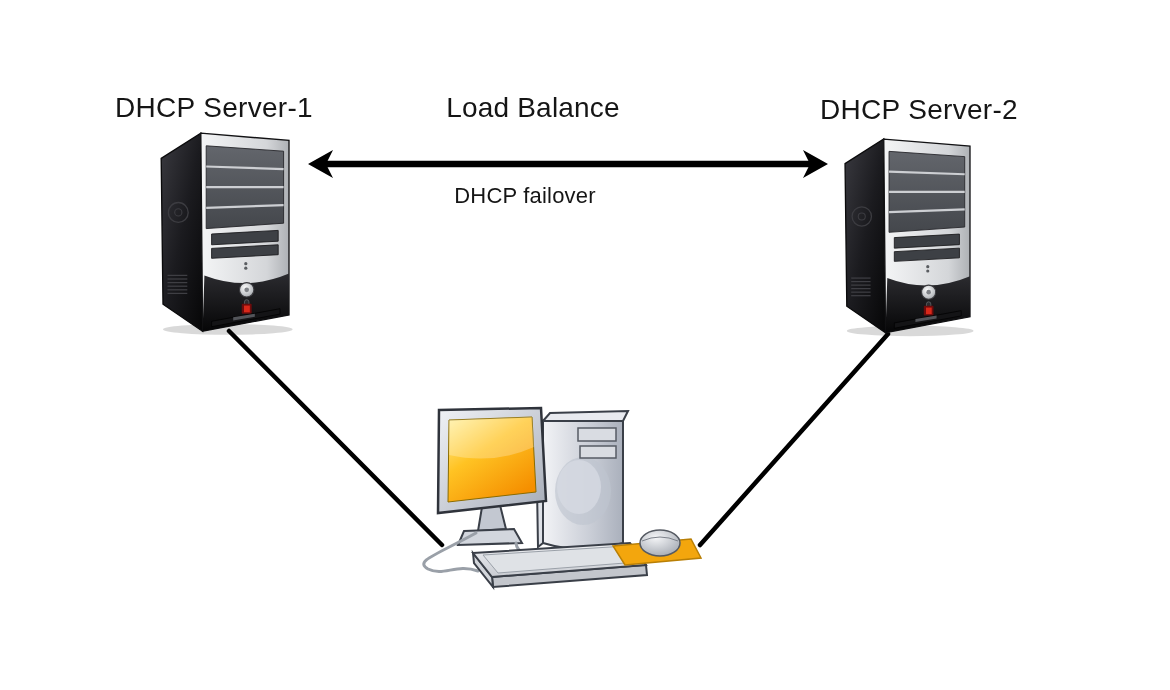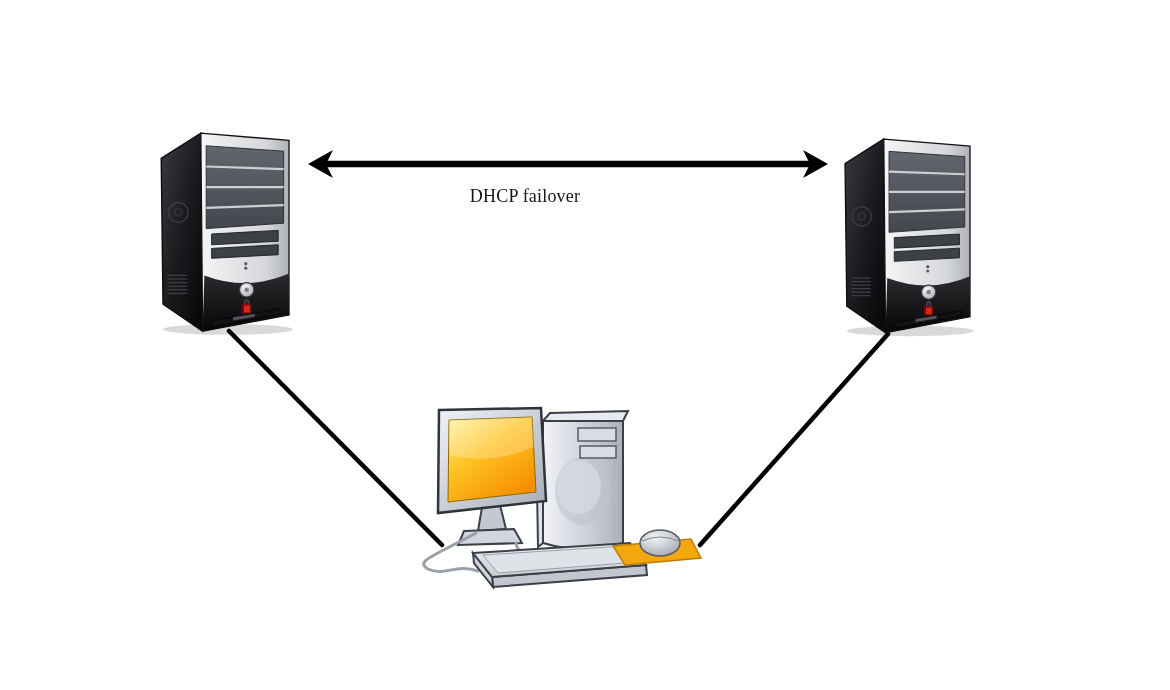--- a/index.html
+++ b/index.html
@@ -9,21 +9,21 @@
     overflow:hidden;font-family:"Liberation Sans",sans-serif;
   }
   .scene{position:absolute;left:0;top:0;}
   .label{
     position:absolute;color:#151515;text-align:center;
     white-space:nowrap;transform:translateX(-50%);
     font-family:"Liberation Sans",sans-serif;
   }
   .node-label{font-size:28px;letter-spacing:.3px;}
   .link-label{font-size:28px;letter-spacing:.2px;}
-  .failover-label{font-size:18px;line-height:32px;letter-spacing:.2px;font-family:Liberation Serif, serif;}
+  .failover-label{font-size:22px;line-height:32px;letter-spacing:.2px;}
 </style>
 </head>
 <body>
 
 <div class="canvas">
 
   <svg class="scene" width="1170" height="690" viewBox="0 0 1170 690">
     <defs>
       <linearGradient id="sideGrad" x1="0" y1="0" x2="1" y2="1">
         <stop offset="0" stop-color="#3a3a40"></stop>
@@ -150,18 +150,21 @@
       <line x1="324" y1="164" x2="812" y2="164" stroke="#000000" stroke-width="6.5"></line>
       <path d="M308,164 L333,150 L326,164 L333,178 Z" fill="#000000"></path>
       <path d="M828,164 L803,150 L810,164 L803,178 Z" fill="#000000"></path>
     </g>
 
     <use href="#towerPC" transform="translate(154,126) scale(0.9)"></use>
     <use href="#towerPC" transform="translate(838,132) scale(0.88)"></use>
     <use href="#desktopPC" transform="translate(398,403)"></use>
   </svg>
 
+  <div class="label node-label" style="left:214px;top:92px;">DHCP Server-1</div>
 
+  <div class="label link-label" style="left:533px;top:92px;">Load Balance</div>
 
+  <div class="label node-label" style="left:919px;top:94px;">DHCP Server-2</div>
 
   <div class="label failover-label" style="left:525px;top:180px;">DHCP failover</div>
 
 </div>
 
 </body></html>

